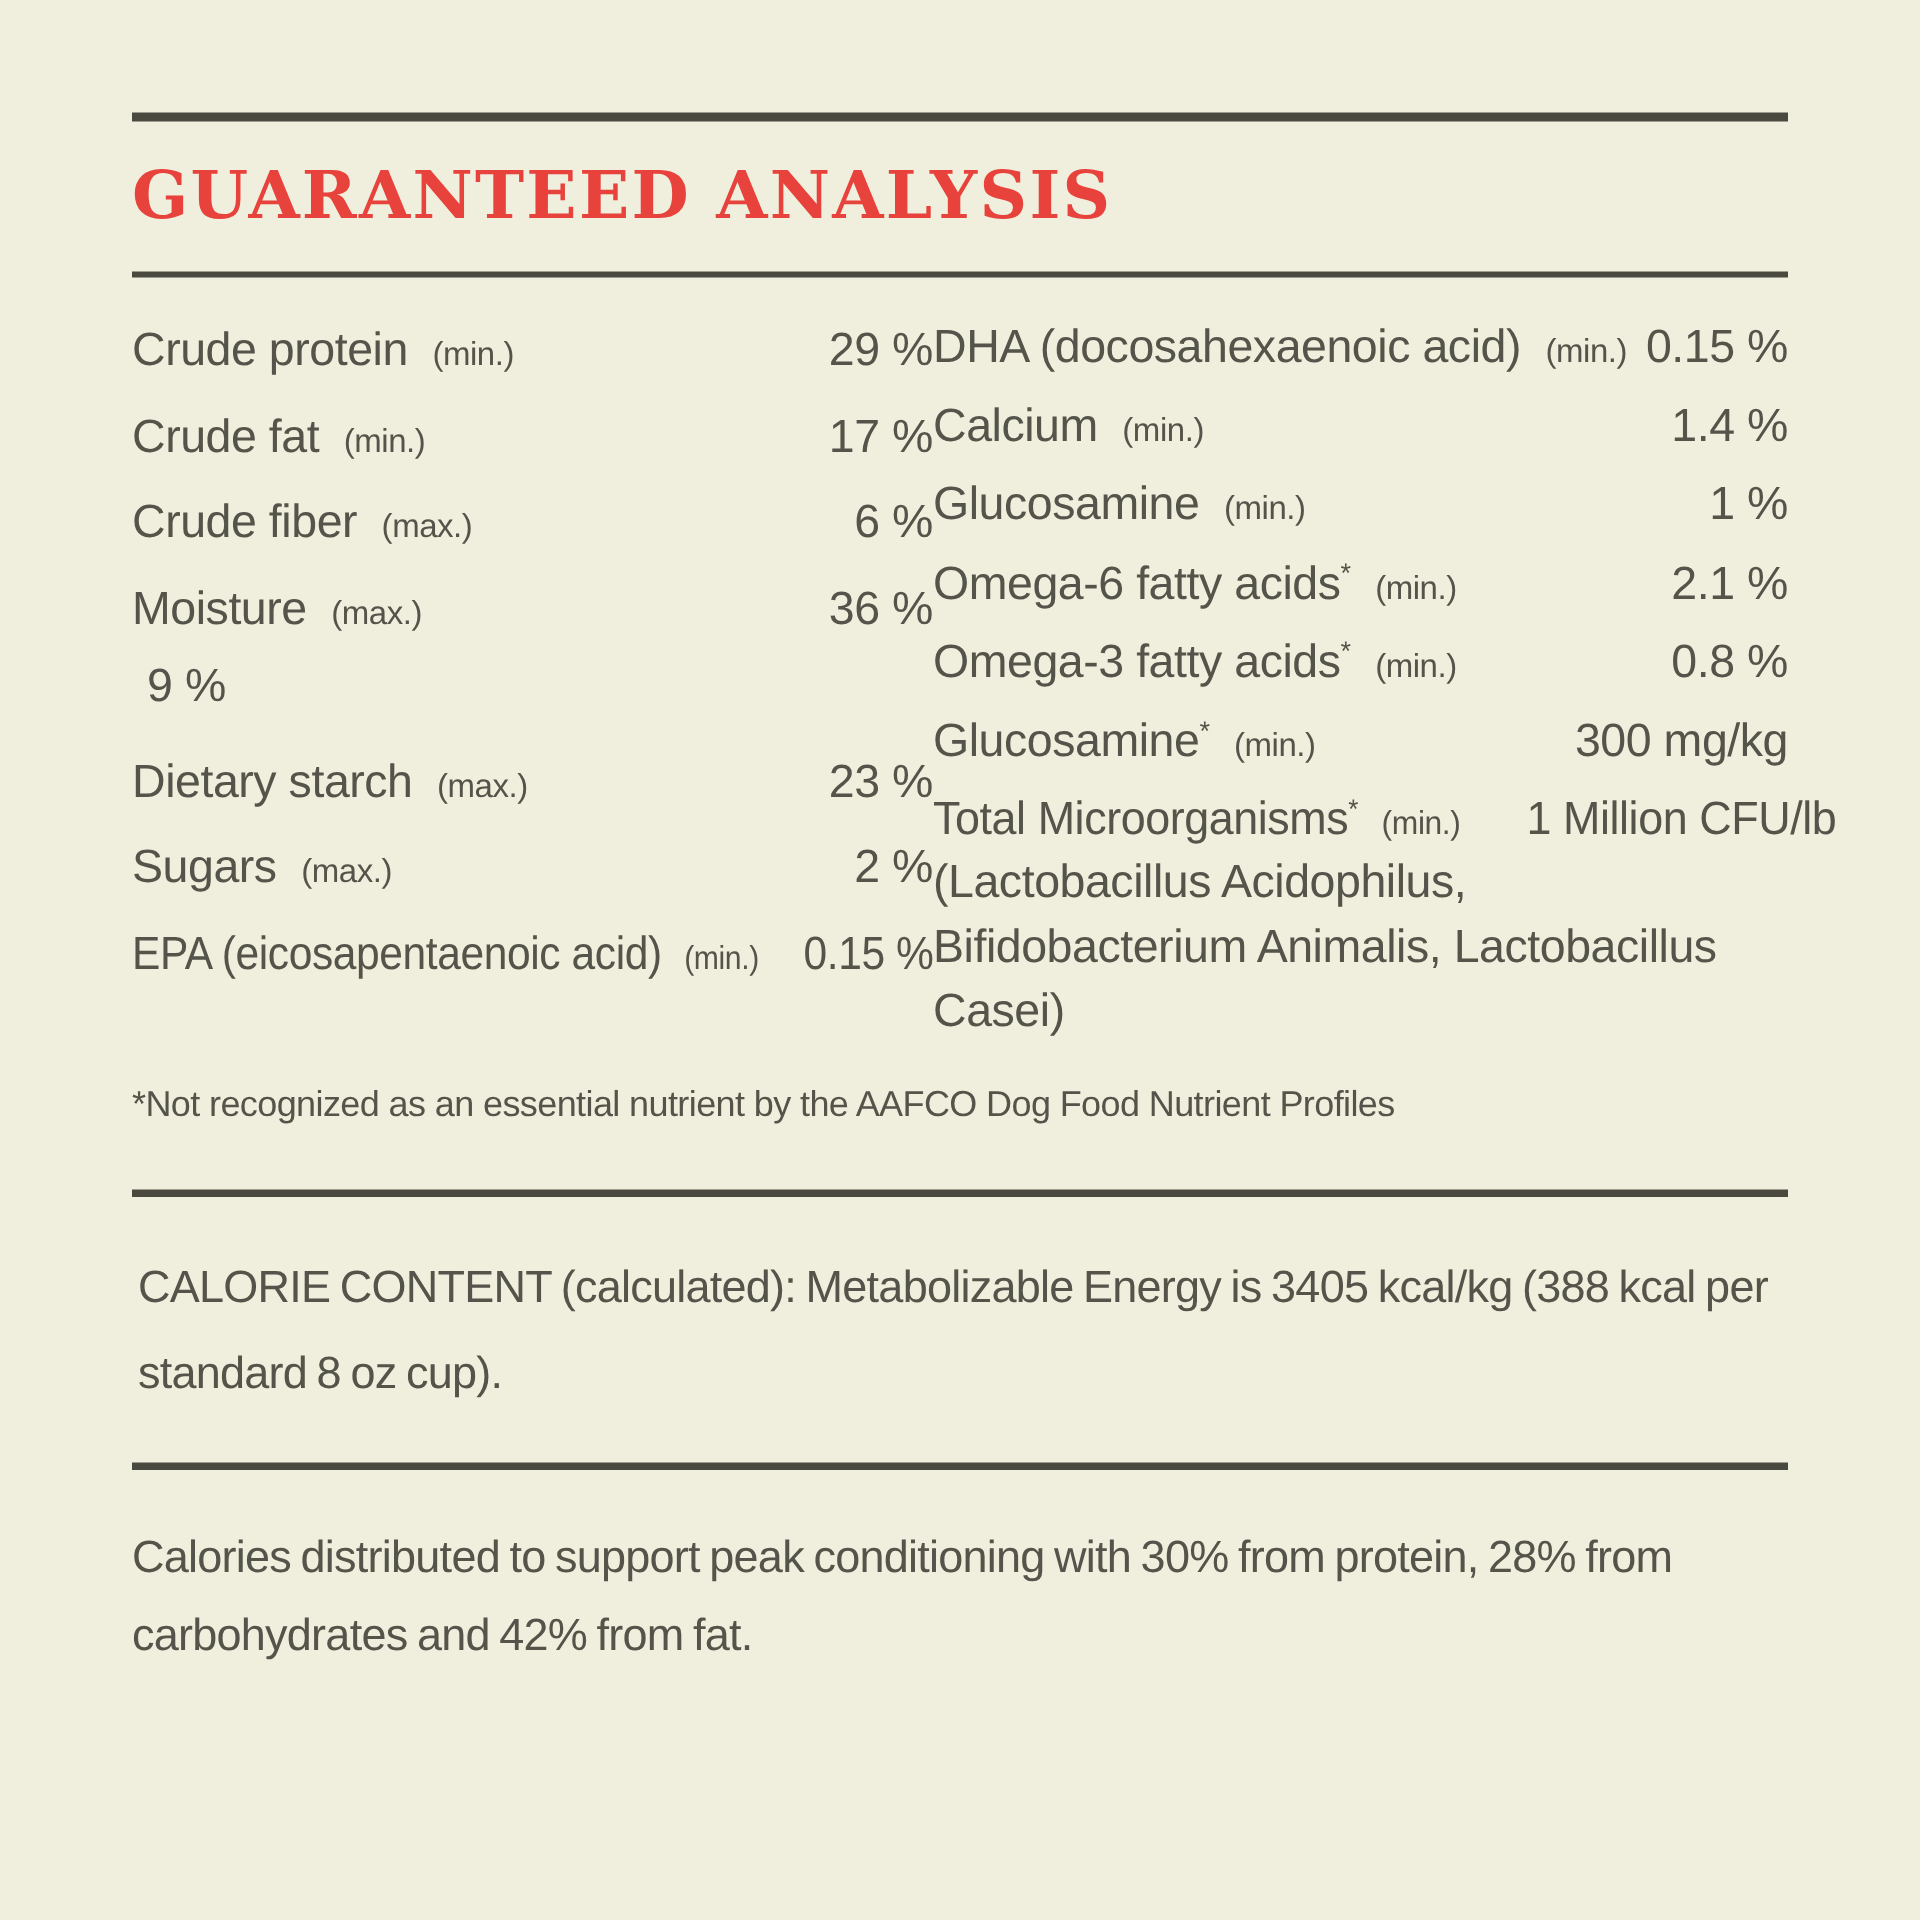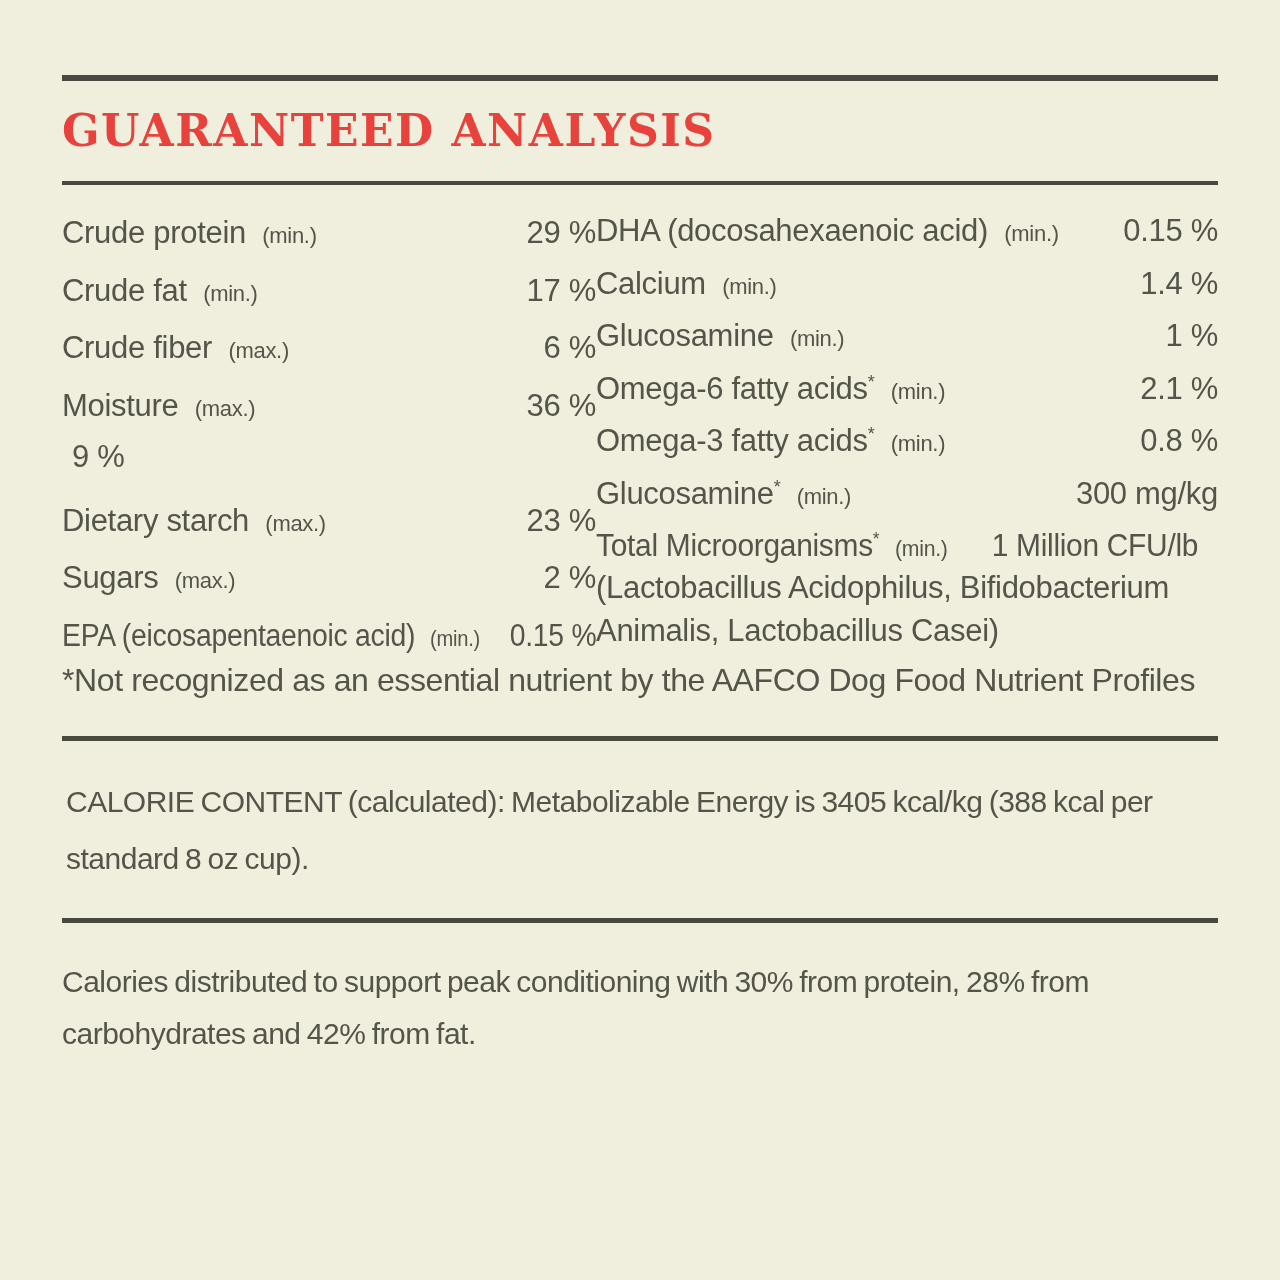--- a/index.html
+++ b/index.html
@@ -2,21 +2,21 @@
 <html style="--background: #f0efdd; --text: #55544a; --rule: #4a493f; --heading_red: #e8423d;"><head>
 <meta charset="utf-8">
 <style>
   html,body{margin:0;padding:0;}
   body{
     width:1280px;height:1280px;overflow:hidden;
     background:var(--background,#f0efdd);
     color:var(--text,#55544a);
     font-family:"Liberation Sans",sans-serif;
   }
-  .content{padding:0 62px;}
+  .content{padding:0 88px;}
   .rule{background:var(--rule,#4a493f);}
   #rule-top{margin-top:75px;height:6px;}
   #page-title{
     font-family:"DejaVu Serif",serif;font-weight:bold;
     color:var(--heading_red,#e8423d);
     font-size:44px;line-height:1;letter-spacing:1.5px;
     margin:28px 0 0 0;
   }
   #rule-heading{margin-top:28px;height:4px;}
   .analysis-table{display:flex;margin-top:13px;font-size:31px;letter-spacing:-0.3px;}
@@ -25,21 +25,21 @@
   .row{display:flex;justify-content:space-between;align-items:baseline;white-space:nowrap;}
   .col-left .row{line-height:57.5px;height:57.5px;}
   .col-right .row{line-height:52.5px;height:52.5px;}
   .lbl{white-space:nowrap;}
   .qual{font-size:22px;margin-left:8px;}
   sup.s{font-size:18px;}
   .val{white-space:nowrap;margin-left:10px;}
   .col-left .tight{width:584px;transform:scaleX(0.915);transform-origin:0 50%;}
   .col-right .tight{width:624px;transform:scaleX(0.965);transform-origin:0 50%;}
   .cont{line-height:43px;white-space:normal;letter-spacing:-0.3px;}
-  #footnote{margin-top:2px;font-size:32px;line-height:40px;white-space:nowrap;letter-spacing:-0.4px;}
+  #footnote{margin-top:22px;font-size:24px;line-height:40px;white-space:nowrap;letter-spacing:-0.4px;}
   #rule-calorie{margin-top:36px;height:5px;}
   .para{font-size:30px;letter-spacing:-0.5px;word-spacing:-1.5px;}
   #calorie-content{margin:32px 0 0 4px;line-height:57px;}
   #rule-distribution{margin-top:31px;height:5px;}
   #calorie-distribution{margin:33px 0 0 0;line-height:52px;}
 </style>
 </head>
 <body>
 
 <div class="content">

